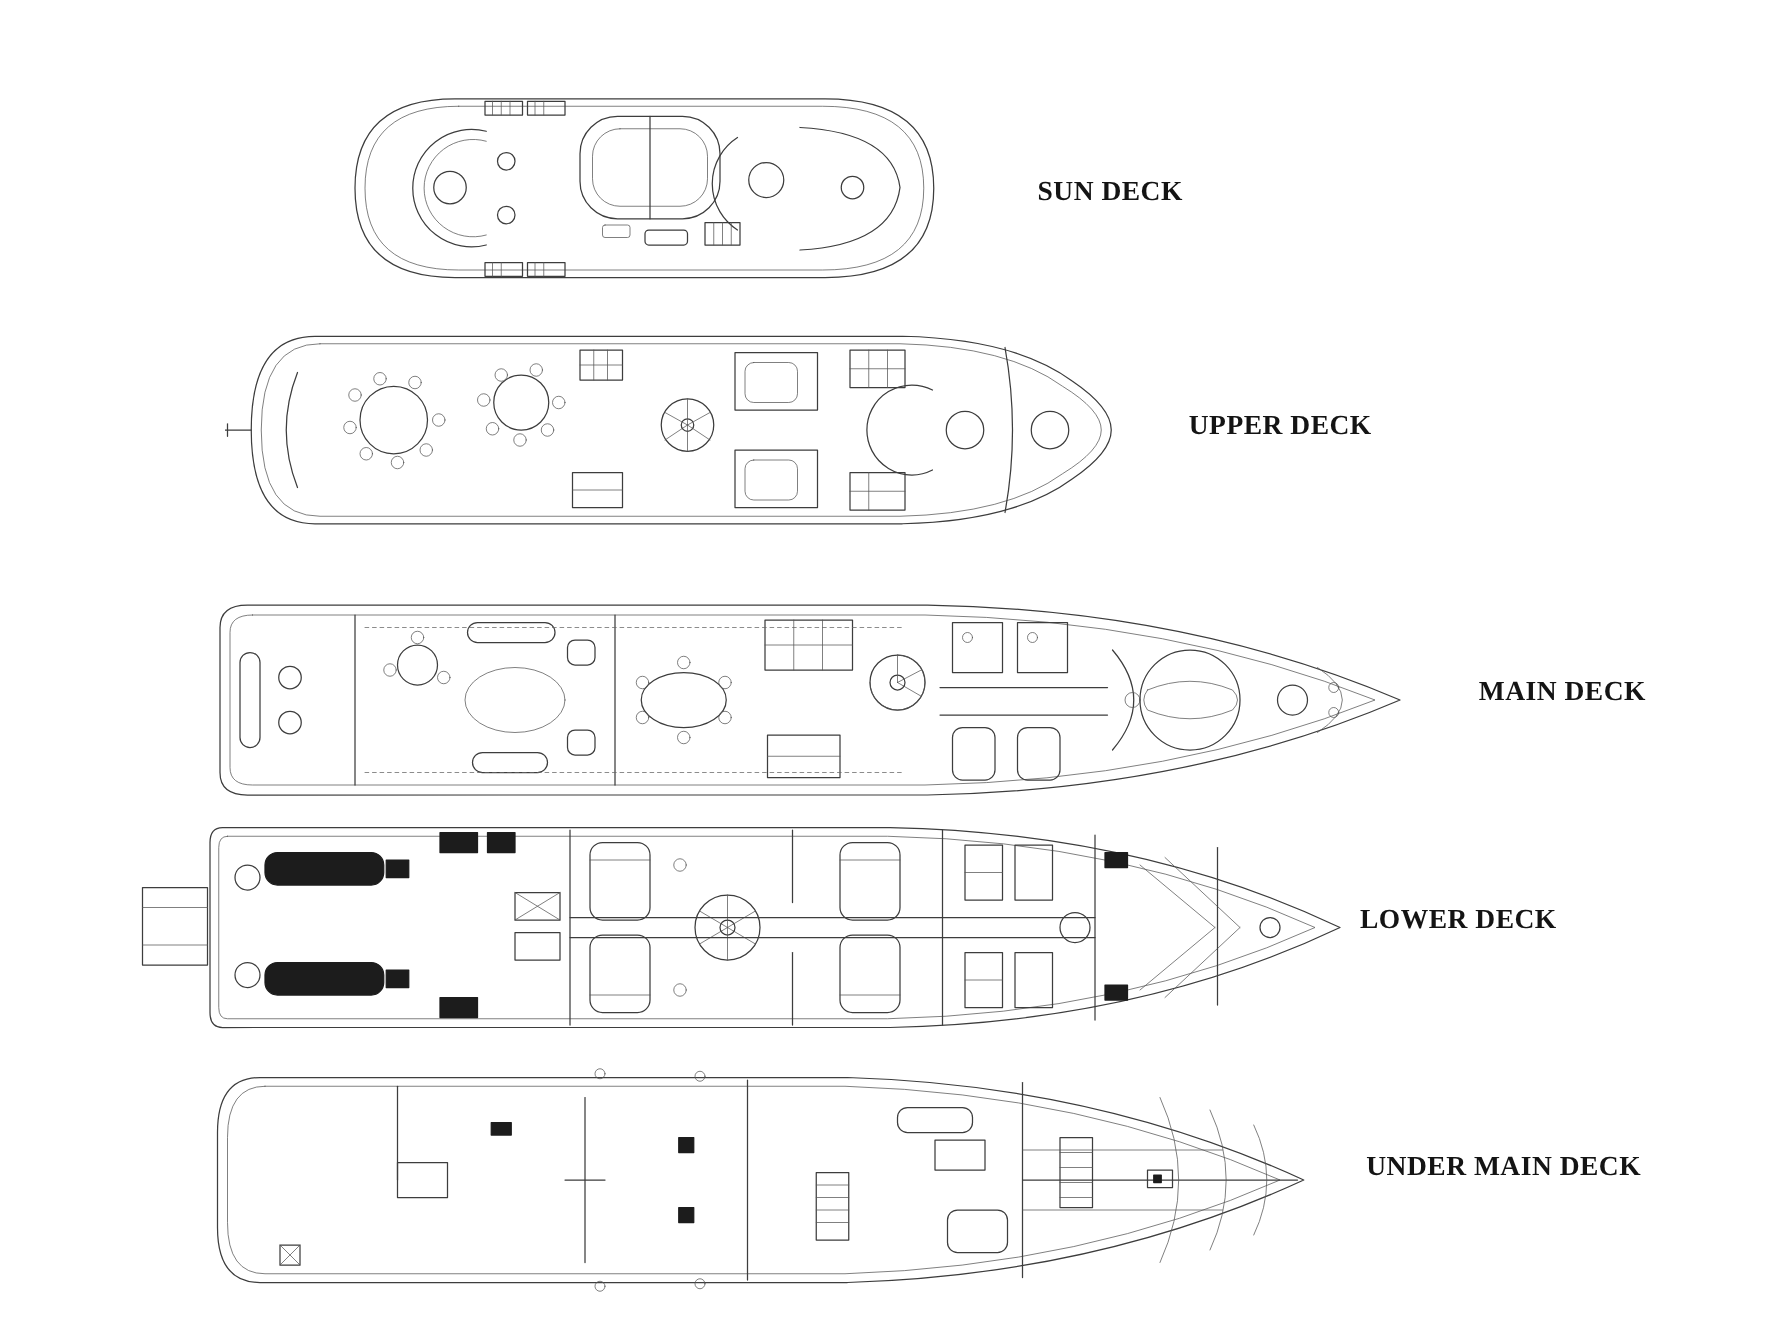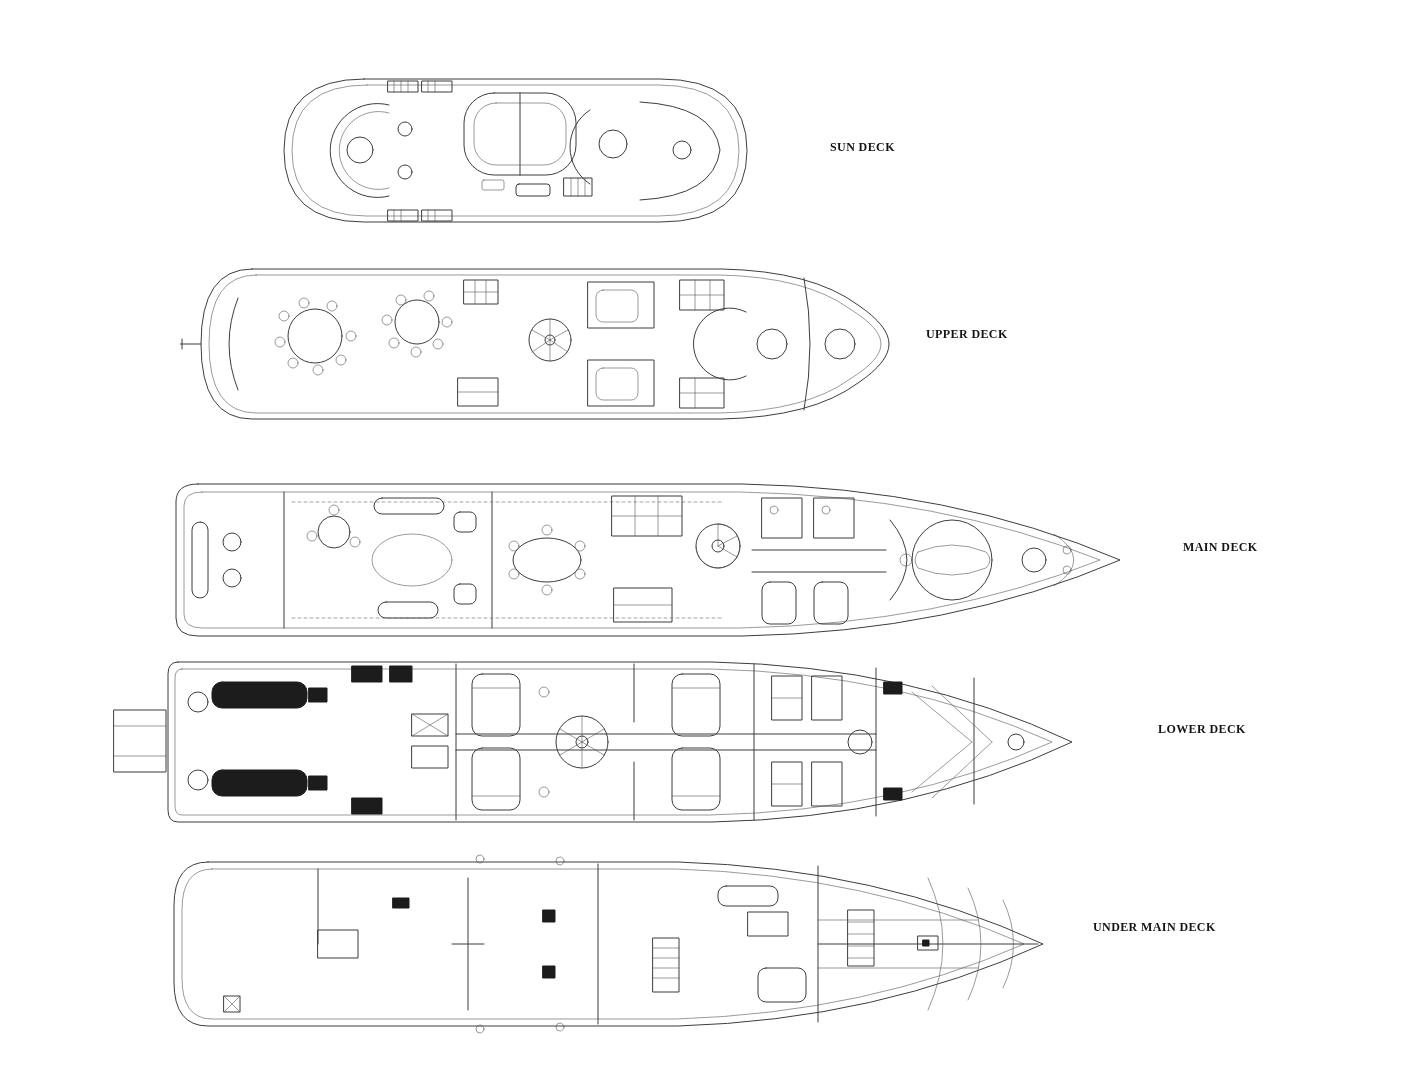--- a/index.html
+++ b/index.html
@@ -9,21 +9,21 @@
     width:1421px;
     height:1066px;
     background:#ffffff;
     overflow:hidden;
     font-family:"Liberation Serif", serif;
   }
   .deck-row { position:absolute; }
   .deck-label {
     position:absolute;
     font-weight:bold;
-    font-size:12px;
+    font-size:22px;
     color:#141414;
     letter-spacing:0.4px;
     white-space:nowrap;
   }
   svg.plan { display:block; }
   .plan path, .plan rect, .plan circle, .plan ellipse, .plan line, .plan polyline {
     stroke:#3d3d3d; stroke-width:1; fill:none;
     stroke-linecap:round; stroke-linejoin:round;
   }
   .plan .thin  { stroke-width:0.6; stroke:#555; }
@@ -129,21 +129,21 @@
         <line class="thin" x1="530" y1="20" x2="530" y2="50"></line>
         <rect x="500" y="118" width="44" height="30"></rect>
         <line class="thin" x1="500" y1="133" x2="544" y2="133"></line>
         <line class="thin" x1="515" y1="118" x2="515" y2="148"></line>
         <circle cx="592" cy="84" r="15"></circle>
         <path d="M566 52 A36 36 0 1 0 566 116"></path>
         <path d="M624 18 Q636 84 624 150"></path>
         <circle cx="660" cy="84" r="15"></circle>
       </g>
     </svg>
-    <div class="deck-label" style="left:746px; top:67px;">UPPER DECK</div>
+    <div class="deck-label" style="left:771px; top:67px;">UPPER DECK</div>
   </div>
 
   <div class="deck-row" style="left:162px; top:472px;">
     <svg class="plan" width="975" height="175" viewBox="0 0 975 175">
       <g>
         <path d="M36 12 H580 Q790 16 958 88 Q790 160 580 164 H36 Q14 164 14 146 V30 Q14 12 36 12 Z"></path>
         <path class="thin" d="M40 20 H578 Q778 24 938 88 Q778 152 578 156 H40 Q22 156 22 142 V34 Q22 20 40 20 Z"></path>
       </g>
       <g>
         <line x1="122" y1="20" x2="122" y2="156"></line>
@@ -260,21 +260,21 @@
         <rect class="fill" x="772" y="30" width="18" height="12"></rect>
         <rect class="fill" x="772" y="136" width="18" height="12"></rect>
         <line class="thin" x1="800" y1="40" x2="860" y2="90"></line>
         <line class="thin" x1="800" y1="140" x2="860" y2="90"></line>
         <line class="thin" x1="820" y1="34" x2="880" y2="90"></line>
         <line class="thin" x1="820" y1="146" x2="880" y2="90"></line>
         <line x1="862" y1="26" x2="862" y2="152"></line>
         <circle cx="904" cy="90" r="8"></circle>
       </g>
     </svg>
-    <div class="deck-label" style="left:1046px; top:70px;">LOWER DECK</div>
+    <div class="deck-label" style="left:976px; top:70px;">LOWER DECK</div>
   </div>
 
   <div class="deck-row" style="left:158px; top:850px;">
     <svg class="plan" width="900" height="188" viewBox="0 0 900 188">
       <g>
         <path d="M50 12 H520 Q720 18 885 94 Q720 170 520 176 H50 Q16 176 16 132 V56 Q16 12 50 12 Z"></path>
         <path class="thin" d="M54 19 H518 Q710 25 866 94 Q710 163 518 169 H54 Q24 169 24 128 V60 Q24 19 54 19 Z"></path>
       </g>
       <g>
         <circle class="thin" cx="322" cy="9" r="4"></circle>

